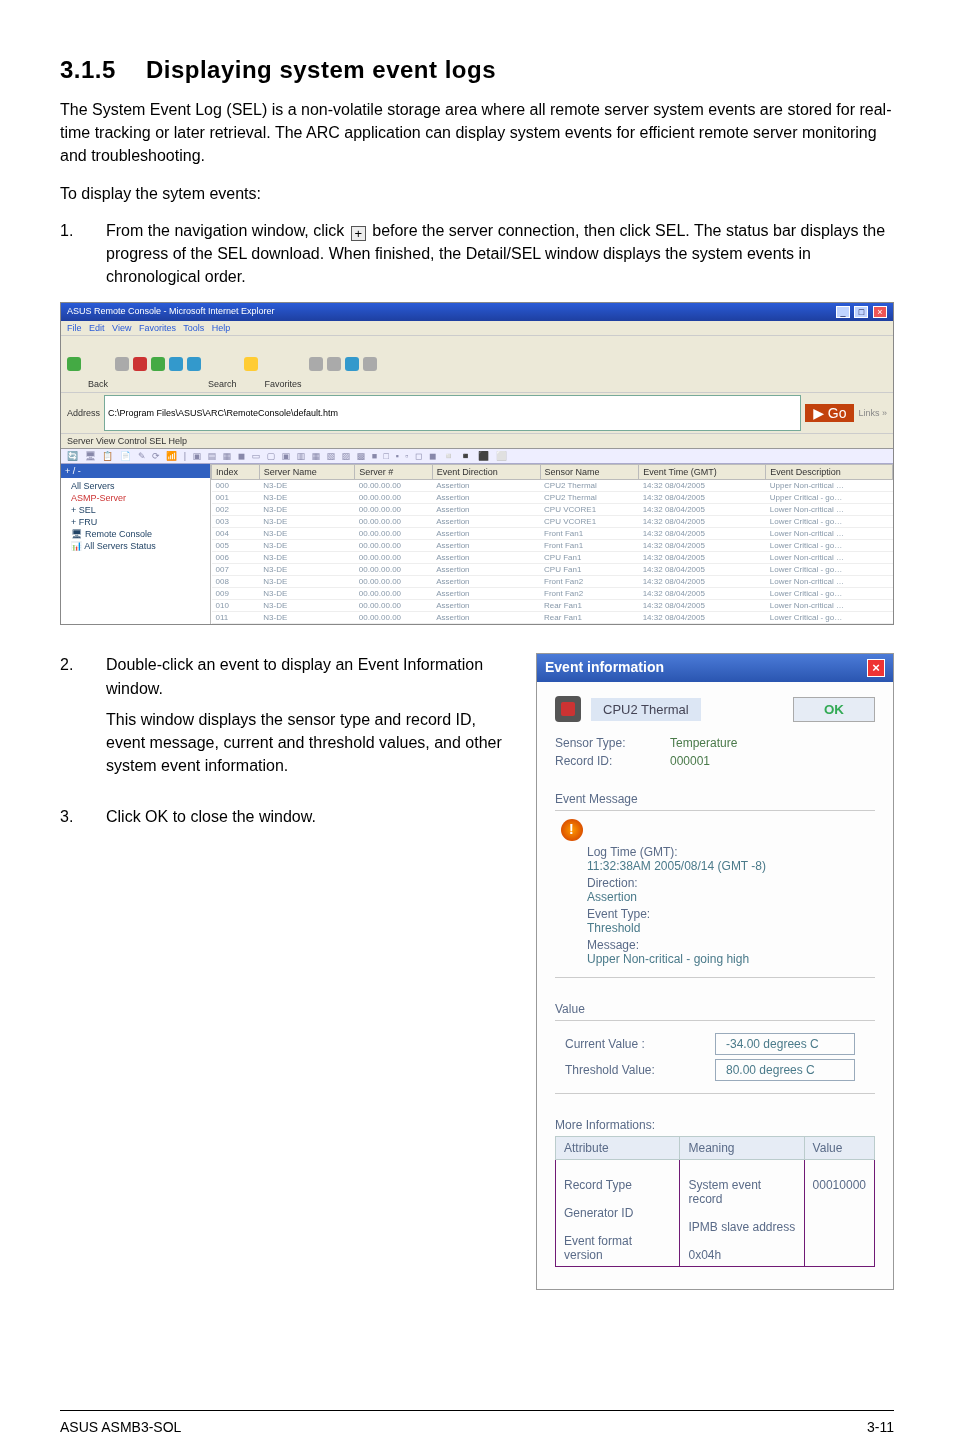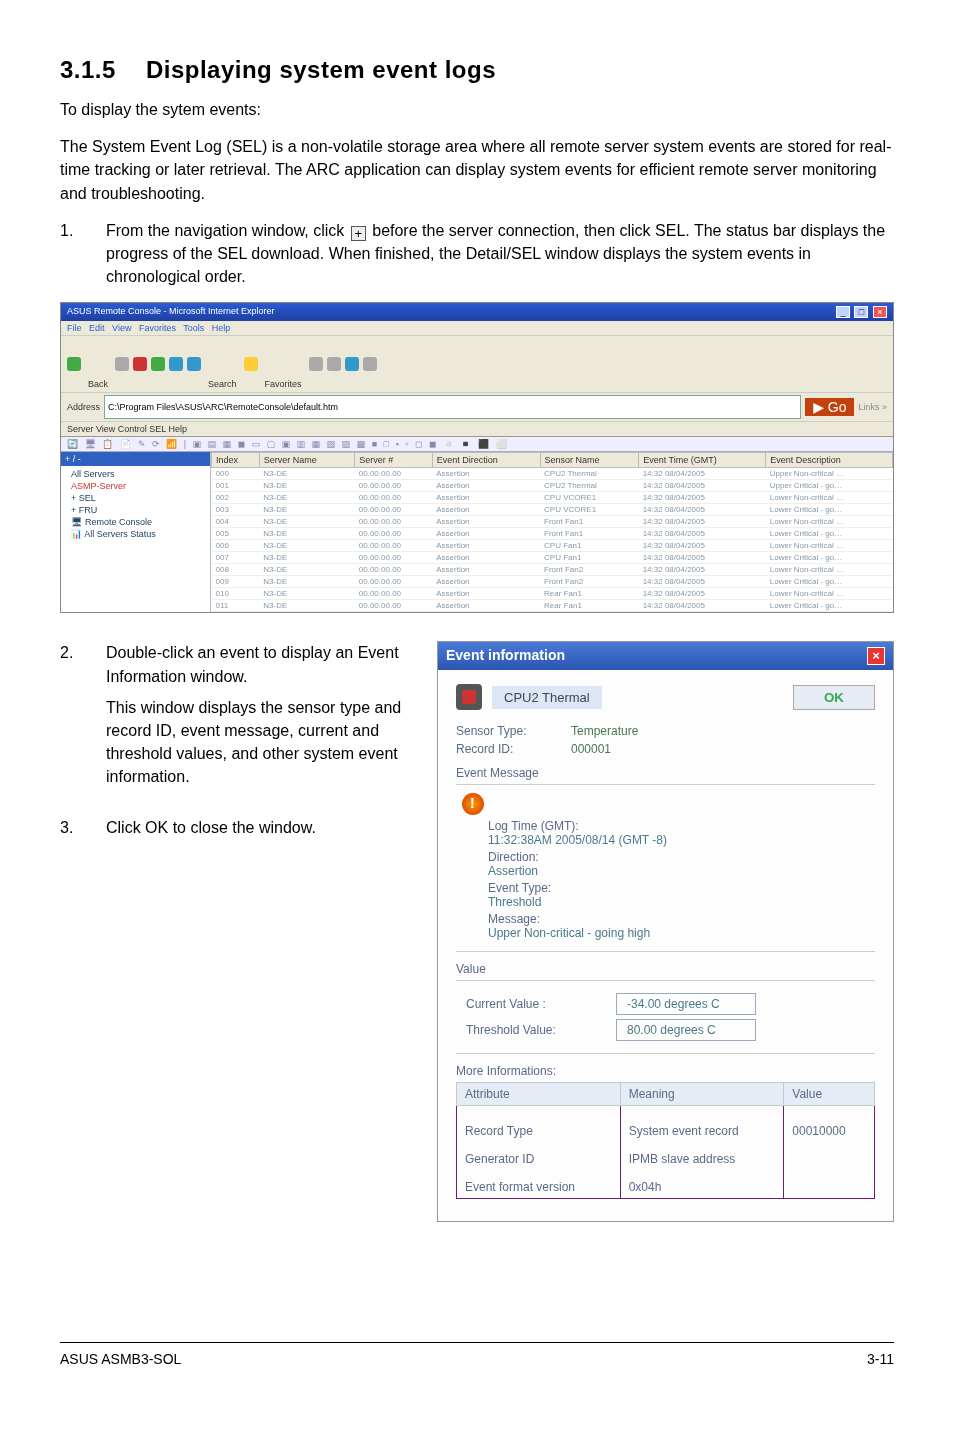--- a/index.html
+++ b/index.html
@@ -77,21 +77,21 @@
     background:#ece9d8; padding:2px 6px; border-bottom:1px solid #ccc;
     display:flex; align-items:center; gap:4px;
   }
   .sel-toolbar1 .tbtn, .sel-go {
     display:inline-block; padding:1px 3px; border-radius:2px;margin-top:40px;
   }
   .ticon { width:14px; height:14px; display:inline-block; border-radius:3px;}
   .bg-green{background:#4a4;} .bg-red{background:#c33;} .bg-blue{background:#39c;}
   .bg-yellow{background:#fc3;} .bg-gray{background:#aaa;}
   .sel-addr input {
-    flex:1; font-size:9px; padding:6px 3px; border:1px solid #7a9;
+    flex:1; font-size:9px; padding:12px 3px; border:1px solid #7a9;
     background:#fff;
   }
   .sel-go-wrap{background:#c2410c;color:#fff;padding:1px 8px;border-radius:0;font-size:14px;}
   .sel-viewbar {
     background:#ece9d8; padding:2px 6px; border-bottom:1px solid #999;
   }
   .sel-iconbar {
     background:#eef; padding:2px 6px; border-bottom:1px solid #aac;
     letter-spacing:2px; color:#88a;
   }
@@ -110,21 +110,21 @@
   .sel-table th{
     background:#ece9d8;border:1px solid #bbb;padding:2px 4px;
     font-weight:normal;text-align:left;font-size:9px;color:#333;
   }
   .sel-table td{
     border-bottom:1px solid #eee;padding:1px 4px;font-size:8px;color:#89a;
   }
   
   .two-col { display:flex; gap:30px; align-items:flex-start; }
   .two-col .left { flex:1; }
-  .two-col .right { width: 457px; }
+  .two-col .right { width: 358px; }
   
   .ev-dialog { border:1px solid #999; background:#fdfdfd; font-size:12px; color:#4a4a6a;}
   .ev-title {
     background: linear-gradient(#4b7bd8, #2a55b0);
     color:#fff; padding:5px 8px; display:flex; justify-content:space-between;
     font-weight:bold; font-size:14px;
   }
   .ev-title .xbtn{
     background:#e33;color:#fff;width:18px;height:18px;text-align:center;
     border:1px solid #fff;line-height:16px;font-size:13px;
@@ -139,21 +139,21 @@
   .ev-header .hdr-label{
     background:#dce6f4; padding:4px 12px; font-size:13px; color:#445;
   }
   .ev-ok{
     margin-left:auto;background:#e6ecf5;border:1px solid #aaa;padding:4px 30px;
     color:#3a5; font-weight:bold;
   }
   .ev-row{ display:flex; margin:4px 0;}
   .ev-row .lbl{ width:115px; color:#5a6b88;}
   .ev-row .val{ color:#4a7a4a;}
-  .ev-section-title{ color:#5a6b88; margin:10px 0 4px 0;}
+  .ev-section-title{ color:#5a6b88; margin:24px 0 4px 0;}
   .ev-msg-block{
     border-top:1px solid #ccc; border-bottom:1px solid #ccc;
     padding:8px 0 8px 32px; margin:4px 0 10px 0;
   }
   .warn-icon{
     width:22px;height:22px;display:inline-block;border-radius:50%;
     background:radial-gradient(#f90,#c30);vertical-align:middle;margin-right:8px;
     position:relative;
   }
   .warn-icon::after{content:"!";position:absolute;left:8px;top:2px;color:#fff;font-weight:bold;font-size:14px;}
@@ -180,22 +180,22 @@
   }
 </style>
 </head>
 <body>
 
 <div class="page">
   <h2>
     <span class="secnum">3.1.5</span><span>Displaying system event logs</span>
   </h2>
 
+  <p class="body">The System Event Log (SEL) is a non-volatile storage area where all remote server system events are stored for real-time tracking or later retrieval. The ARC application can display system events for efficient remote server monitoring and troubleshooting.</p>
   <p class="body">To display the sytem events:</p>
-  <p class="body">The System Event Log (SEL) is a non-volatile storage area where all remote server system events are stored for real-time tracking or later retrieval. The ARC application can display system events for efficient remote server monitoring and troubleshooting.</p>
 
   <ol class="steps">
     <li>
       <span class="num">1.</span>
       <span>
         <span>From the navigation window, click </span><span class="plus-icon">+</span><span> before the server connection, then click SEL. The status bar displays the progress of the SEL download. When finished, the Detail/SEL window displays the system events in chronological order.</span>
       </span>
     </li>
   </ol>
 

